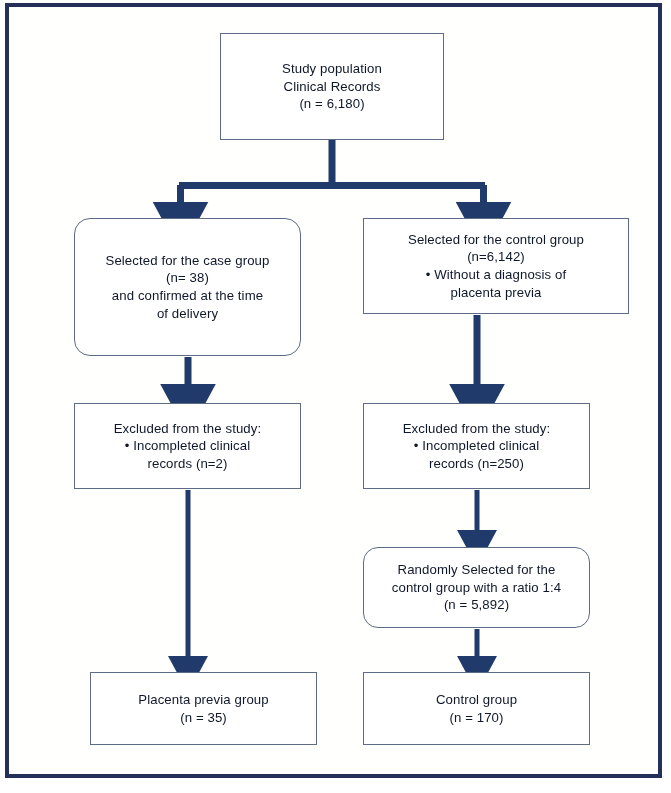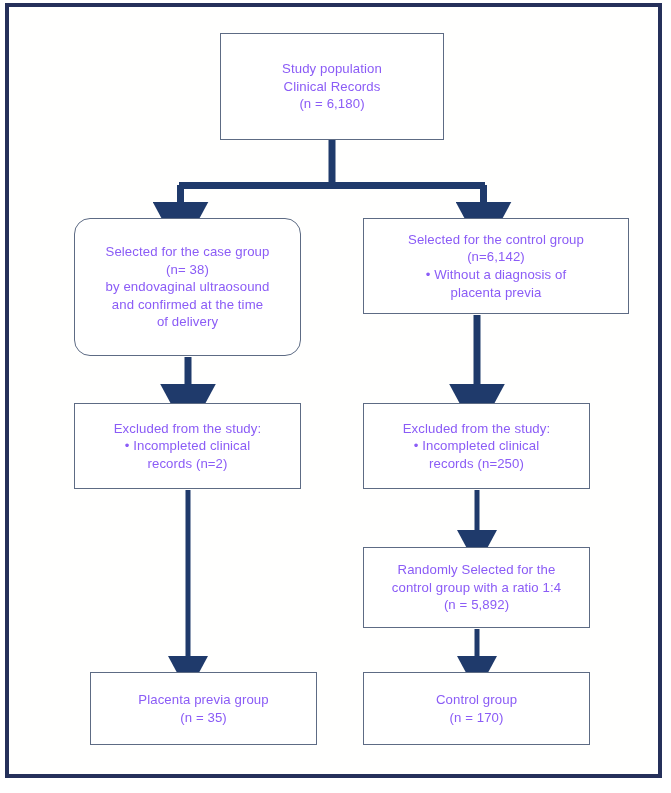--- a/index.html
+++ b/index.html
@@ -40,21 +40,21 @@
   }
   .node {
     position: absolute;
     box-sizing: border-box;
     border: 1.6px solid #5d6b84;
     background: #ffffff;
     display: flex;
     align-items: center;
     justify-content: center;
     text-align: center;
-    color: #8b5cf6;
+    color: #0f172a;
     font-size: 13.2px;
     line-height: 1.33;
     letter-spacing: 0.1px;
     padding: 4px 8px;
   }
   .node .lines {
     width: 100%;
   }
   .node .ln {
     display: block;
@@ -63,21 +63,21 @@
 
   
   #node-top      { left: 220px; top: 33px;  width: 224px; height: 107px; }
 
   #node-case     { left: 74px;  top: 218px; width: 227px; height: 138px; border-radius: 16px; }
   #node-control  { left: 363px; top: 218px; width: 266px; height: 96px;  }
 
   #node-excl-left  { left: 74px;  top: 403px; width: 227px; height: 86px; }
   #node-excl-right { left: 363px; top: 403px; width: 227px; height: 86px; }
 
-  #node-random   { left: 363px; top: 547px; width: 227px; height: 81px; }
+  #node-random   { left: 363px; top: 547px; width: 227px; height: 81px; border-radius: 15px; }
 
   #node-final-left  { left: 90px;  top: 672px; width: 227px; height: 73px; }
   #node-final-right { left: 363px; top: 672px; width: 227px; height: 73px; }
 
   .bullet-line {
     display: block;
   }
 </style>
 </head>
 <body>
@@ -117,21 +117,20 @@
       <span class="ln">Study population</span>
       <span class="ln">Clinical Records</span>
       <span class="ln">(n = 6,180)</span>
     </div>
   </div>
 
   <div class="node" id="node-case">
     <div class="lines">
       <span class="ln">Selected for the case group</span>
       <span class="ln">(n= 38)</span>
-      <span class="ln">by endovaginal ultraosound</span>
       <span class="ln">and confirmed at the time</span>
       <span class="ln">of delivery</span>
     </div>
   </div>
 
   <div class="node" id="node-control">
     <div class="lines">
       <span class="ln">Selected for the control group</span>
       <span class="ln">(n=6,142)</span>
       <span class="ln bullet-line">• Without a diagnosis of</span>

